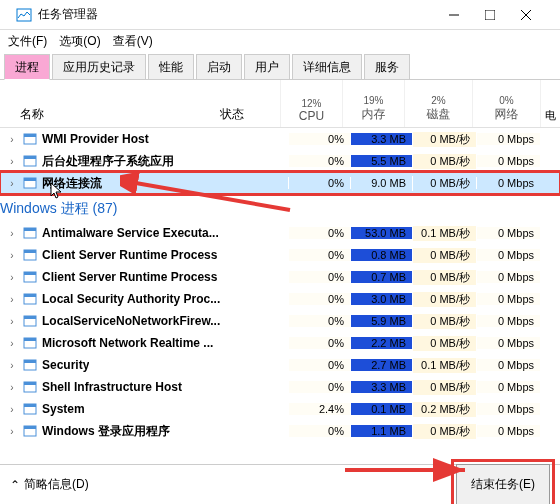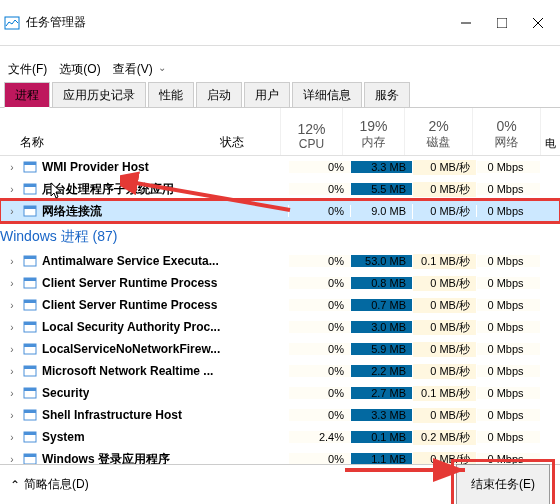--- a/index.html
+++ b/index.html
@@ -1,48 +1,48 @@
 <!DOCTYPE html>
 <html><head>
 <meta charset="utf-8">
 <style>
 * { box-sizing: border-box; margin: 0; padding: 0; }
 body { font-family: "Microsoft YaHei", "Segoe UI", sans-serif; font-size: 12px; width: 560px; height: 504px; overflow: hidden; background: #fff; position: relative; }
-.titlebar { height: 46px; display: flex; align-items: center; padding: 0 4px; border-bottom: 1px solid #ddd; }
+.titlebar { height: 30px; display: flex; align-items: center; padding: 0 16px; border-bottom: 1px solid #ddd; }
 .titlebar .icon { width: 16px; height: 16px; margin-right: 6px; display: inline-block; }
 .titlebar .title { flex: 1; font-size: 12px; }
 .winbtns { display: flex; }
 .winbtn { width: 36px; height: 29px; display: flex; align-items: center; justify-content: center; cursor: pointer; }
 .winbtn svg { width: 10px; height: 10px; }
-.menubar { height: 22px; display: flex; align-items: center; padding: 0 8px; gap: 12px; font-size: 12px; margin-top: 12px; }
+.menubar { height: 22px; display: flex; align-items: center; padding: 0 8px; gap: 12px; font-size: 12px; }
 .menuitem { cursor: pointer; }
 .tabs { display: flex; border-bottom: 1px solid #ccc; padding: 2px 4px 0 4px; gap: 2px; }
 .tab { padding: 4px 10px 3px 10px; font-size: 12px; background: #f0f0f0; border: 1px solid #ccc; border-bottom: none; cursor: pointer; }
-.tab.active { background: #be185d; border-bottom: 1px solid #fff; margin-bottom: -1px; }
+.tab.active { background: #f9a8d4; border-bottom: 1px solid #fff; margin-bottom: -1px; }
 .colhead { display: flex; border-bottom: 1px solid #e0e0e0; height: 48px; }
 .colhead .namecol { flex: 1; display: flex; flex-direction: column; justify-content: flex-end; padding: 4px 8px 4px 20px; font-size: 12px; }
 .colhead .namecol .chev { position: absolute; left: 158px; top: 62px; color: #666; font-size: 10px; cursor: pointer; }
 .colhead .statuscol { width: 60px; display: flex; align-items: flex-end; padding-bottom: 4px; font-size: 12px; }
 .colhead .metric { width: 62px; display: flex; flex-direction: column; align-items: center; justify-content: flex-end; padding: 4px 2px; font-size: 12px; border-left: 1px solid #f0f0f0; }
 .colhead .metric.wide { width: 68px; }
-.colhead .metric .pct { font-size: 14px; color: #555; }
+.colhead .metric .pct { font-size: 10px; color: #555; }
 .colhead .metric .lbl { font-size: 12px; color: #555; }
 .colhead .lastcol { width: 20px; border-left: 1px solid #f0f0f0; display:flex; align-items:flex-end; justify-content:center; padding-bottom:4px; font-size:11px; }
 .rows { overflow-y: auto; height: 340px; }
 .row { display: flex; align-items: center; height: 22px; font-size: 12px; }
 .row .namecol { flex: 1; display: flex; align-items: center; padding-left: 6px; overflow: hidden; }
 .row .namecol .exp { width: 12px; color: #666; font-size: 10px; display:inline-block; text-align:center; }
 .row .namecol .picon { width: 16px; height: 16px; margin: 0 4px; display:inline-block; }
 .row .namecol .pname { white-space: nowrap; overflow: hidden; text-overflow: ellipsis; font-weight: bold; }
 .row .statuscol { width: 60px; }
 .row .cell { width: 62px; text-align: right; padding-right: 6px; font-size: 11px; background: #fff7e0; border-left: 1px solid #fff; }
 .row .cell.wide { width: 64px; }
 .row .cell.cpu { background: #fffdf5; }
-.row .cell.mem { background: #0369a1; }
-.row .cell.net { background: #fffdf5; text-align: center; }
+.row .cell.mem { background: #1d4ed8; }
+.row .cell.net { background: #fffdf5; }
 .row .lastcol { width: 20px; }
 .row.selected { background: #cce8ff; }
 .row.selected .cell { background: #cce8ff; }
 .row.hl { position: relative; outline: 3px solid #e53935; outline-offset: -1px; }
 .grouphdr { padding: 6px 8px 4px 0; color: #1a66c7; font-size: 14px; }
 .footer { position: absolute; bottom: 0; left: 0; right: 0; height: 40px; border-top: 1px solid #ccc; display: flex; align-items: center; padding: 0 10px; background: #fff; }
 .footer .less { cursor: pointer; display: flex; align-items: center; gap: 4px; }
 .footer .spacer { flex: 1; }
 .endbtn { padding: 11px 14px; border: 1px solid #999; background: #f0f0f0; cursor: pointer; font-size: 12px; position: relative; }
 .endbtn.hl { outline: 3px solid #e53935; outline-offset: 2px; }

